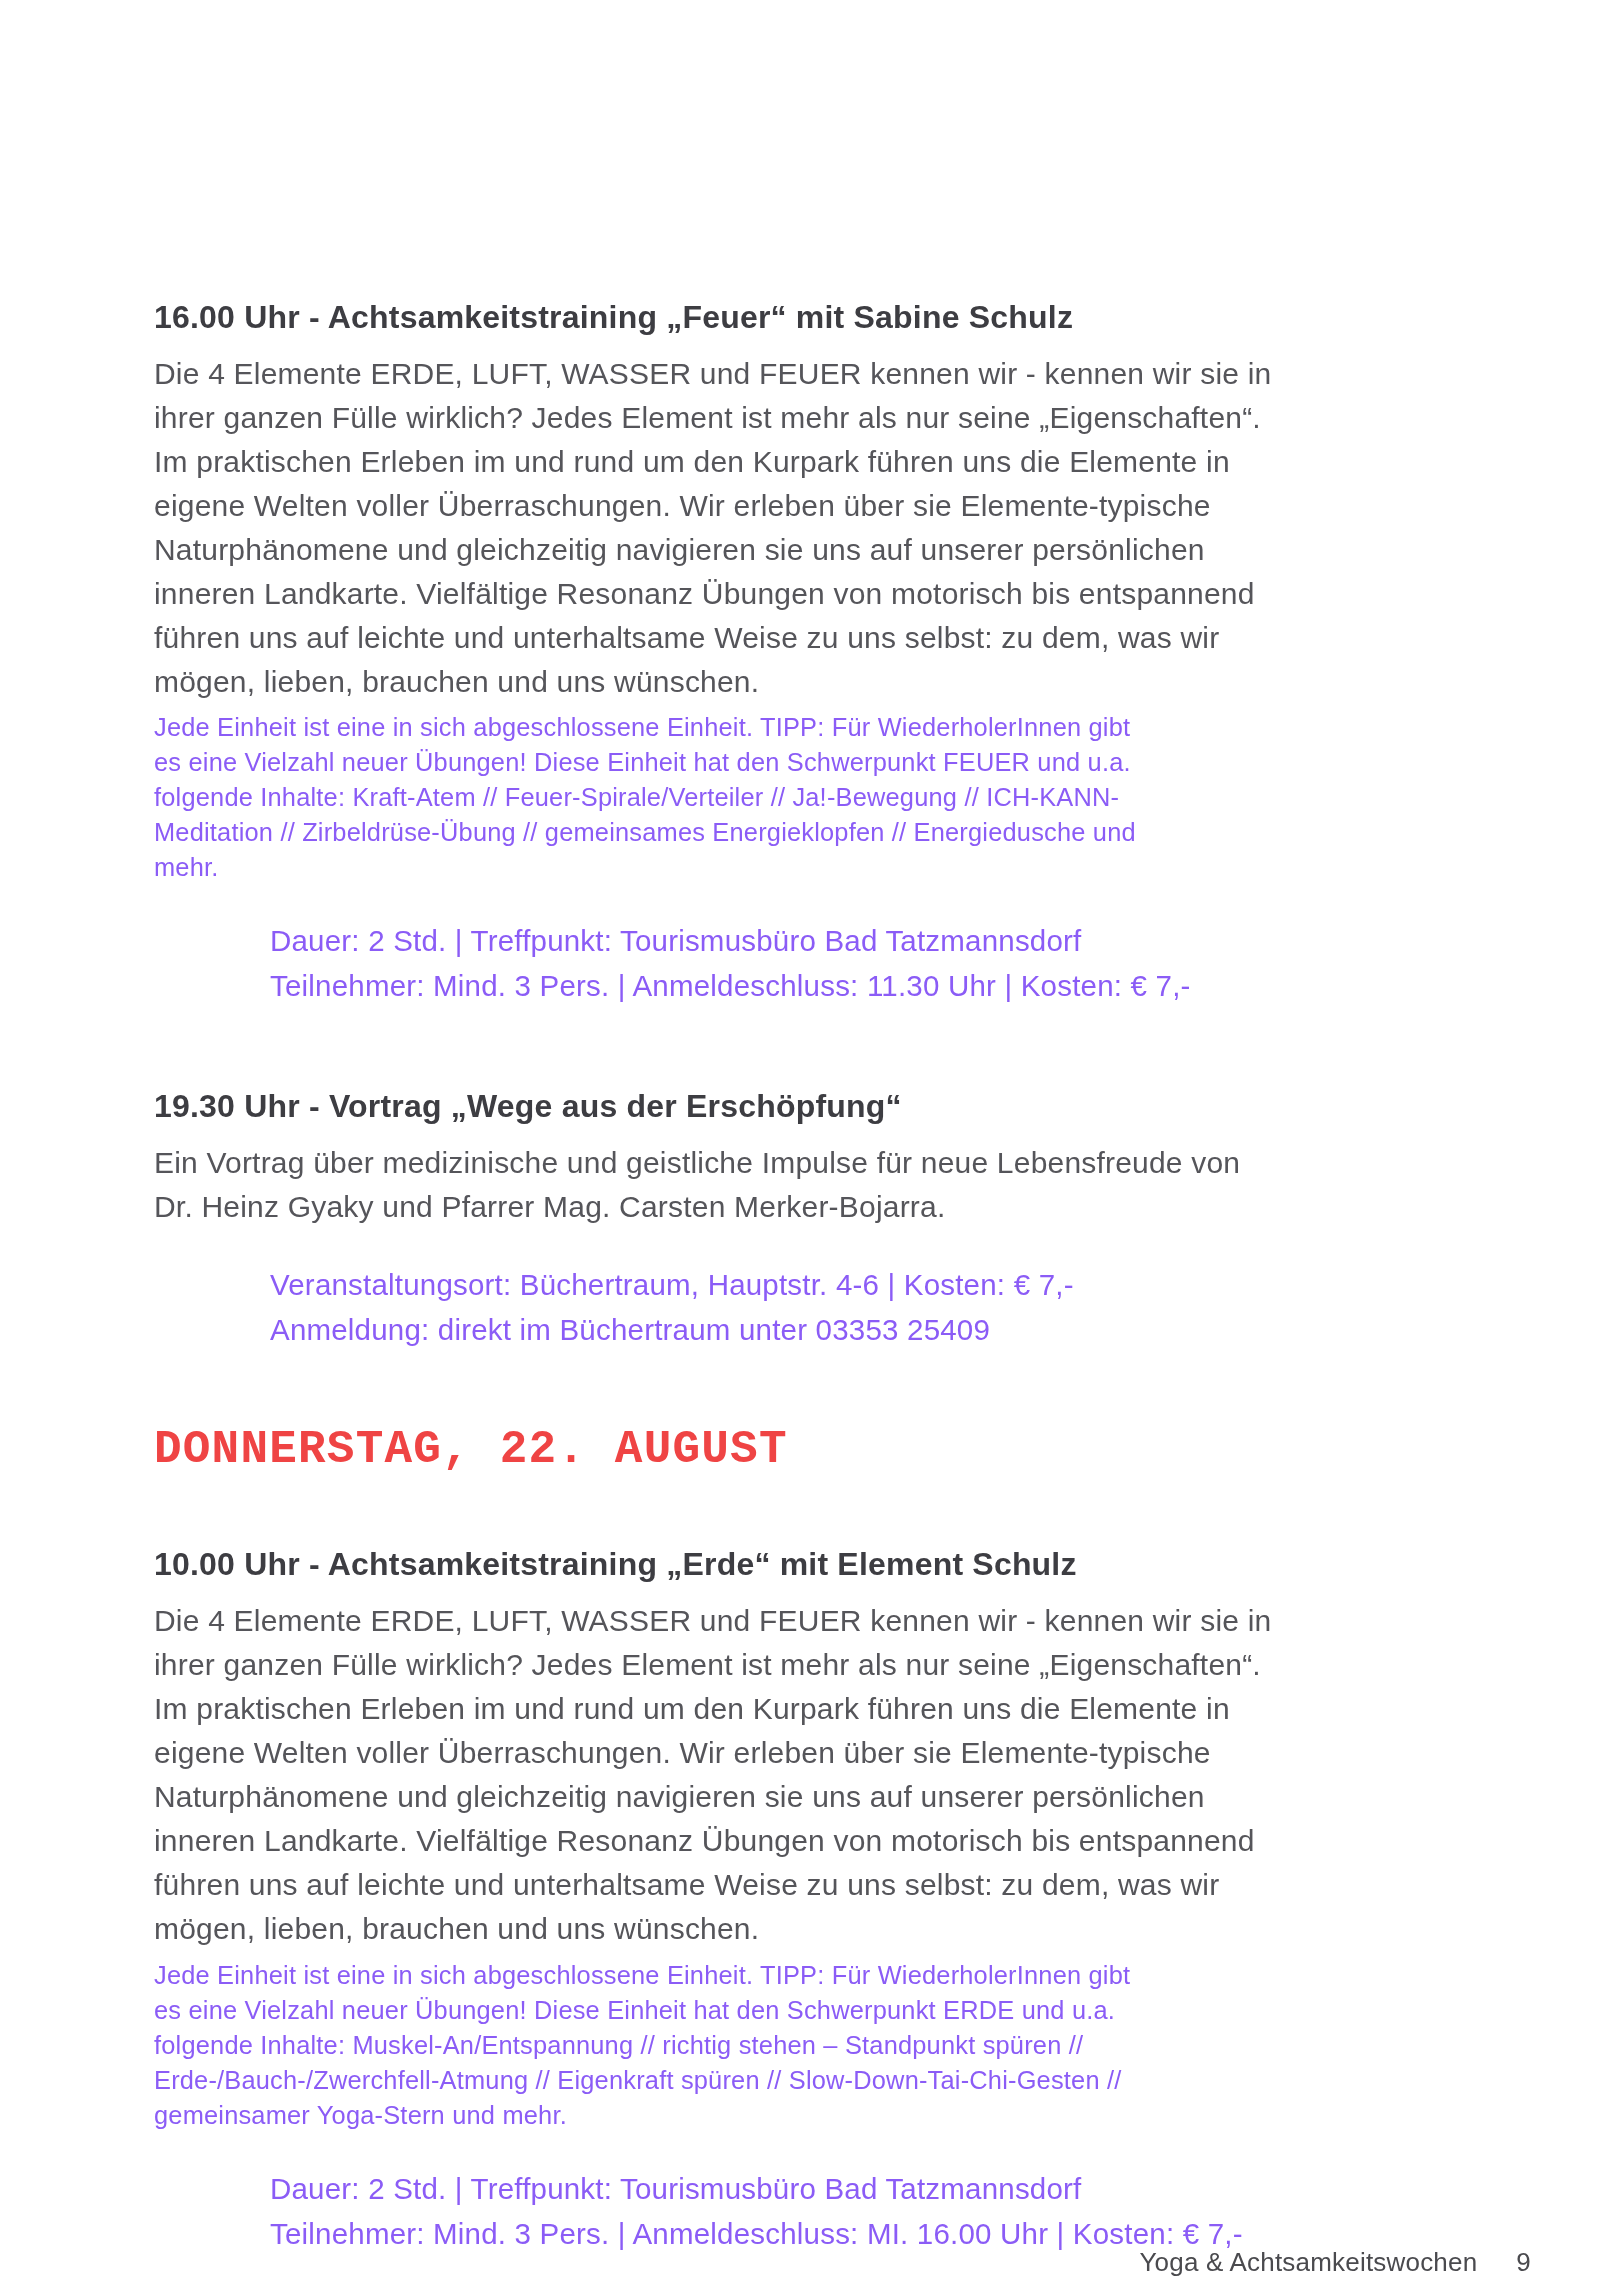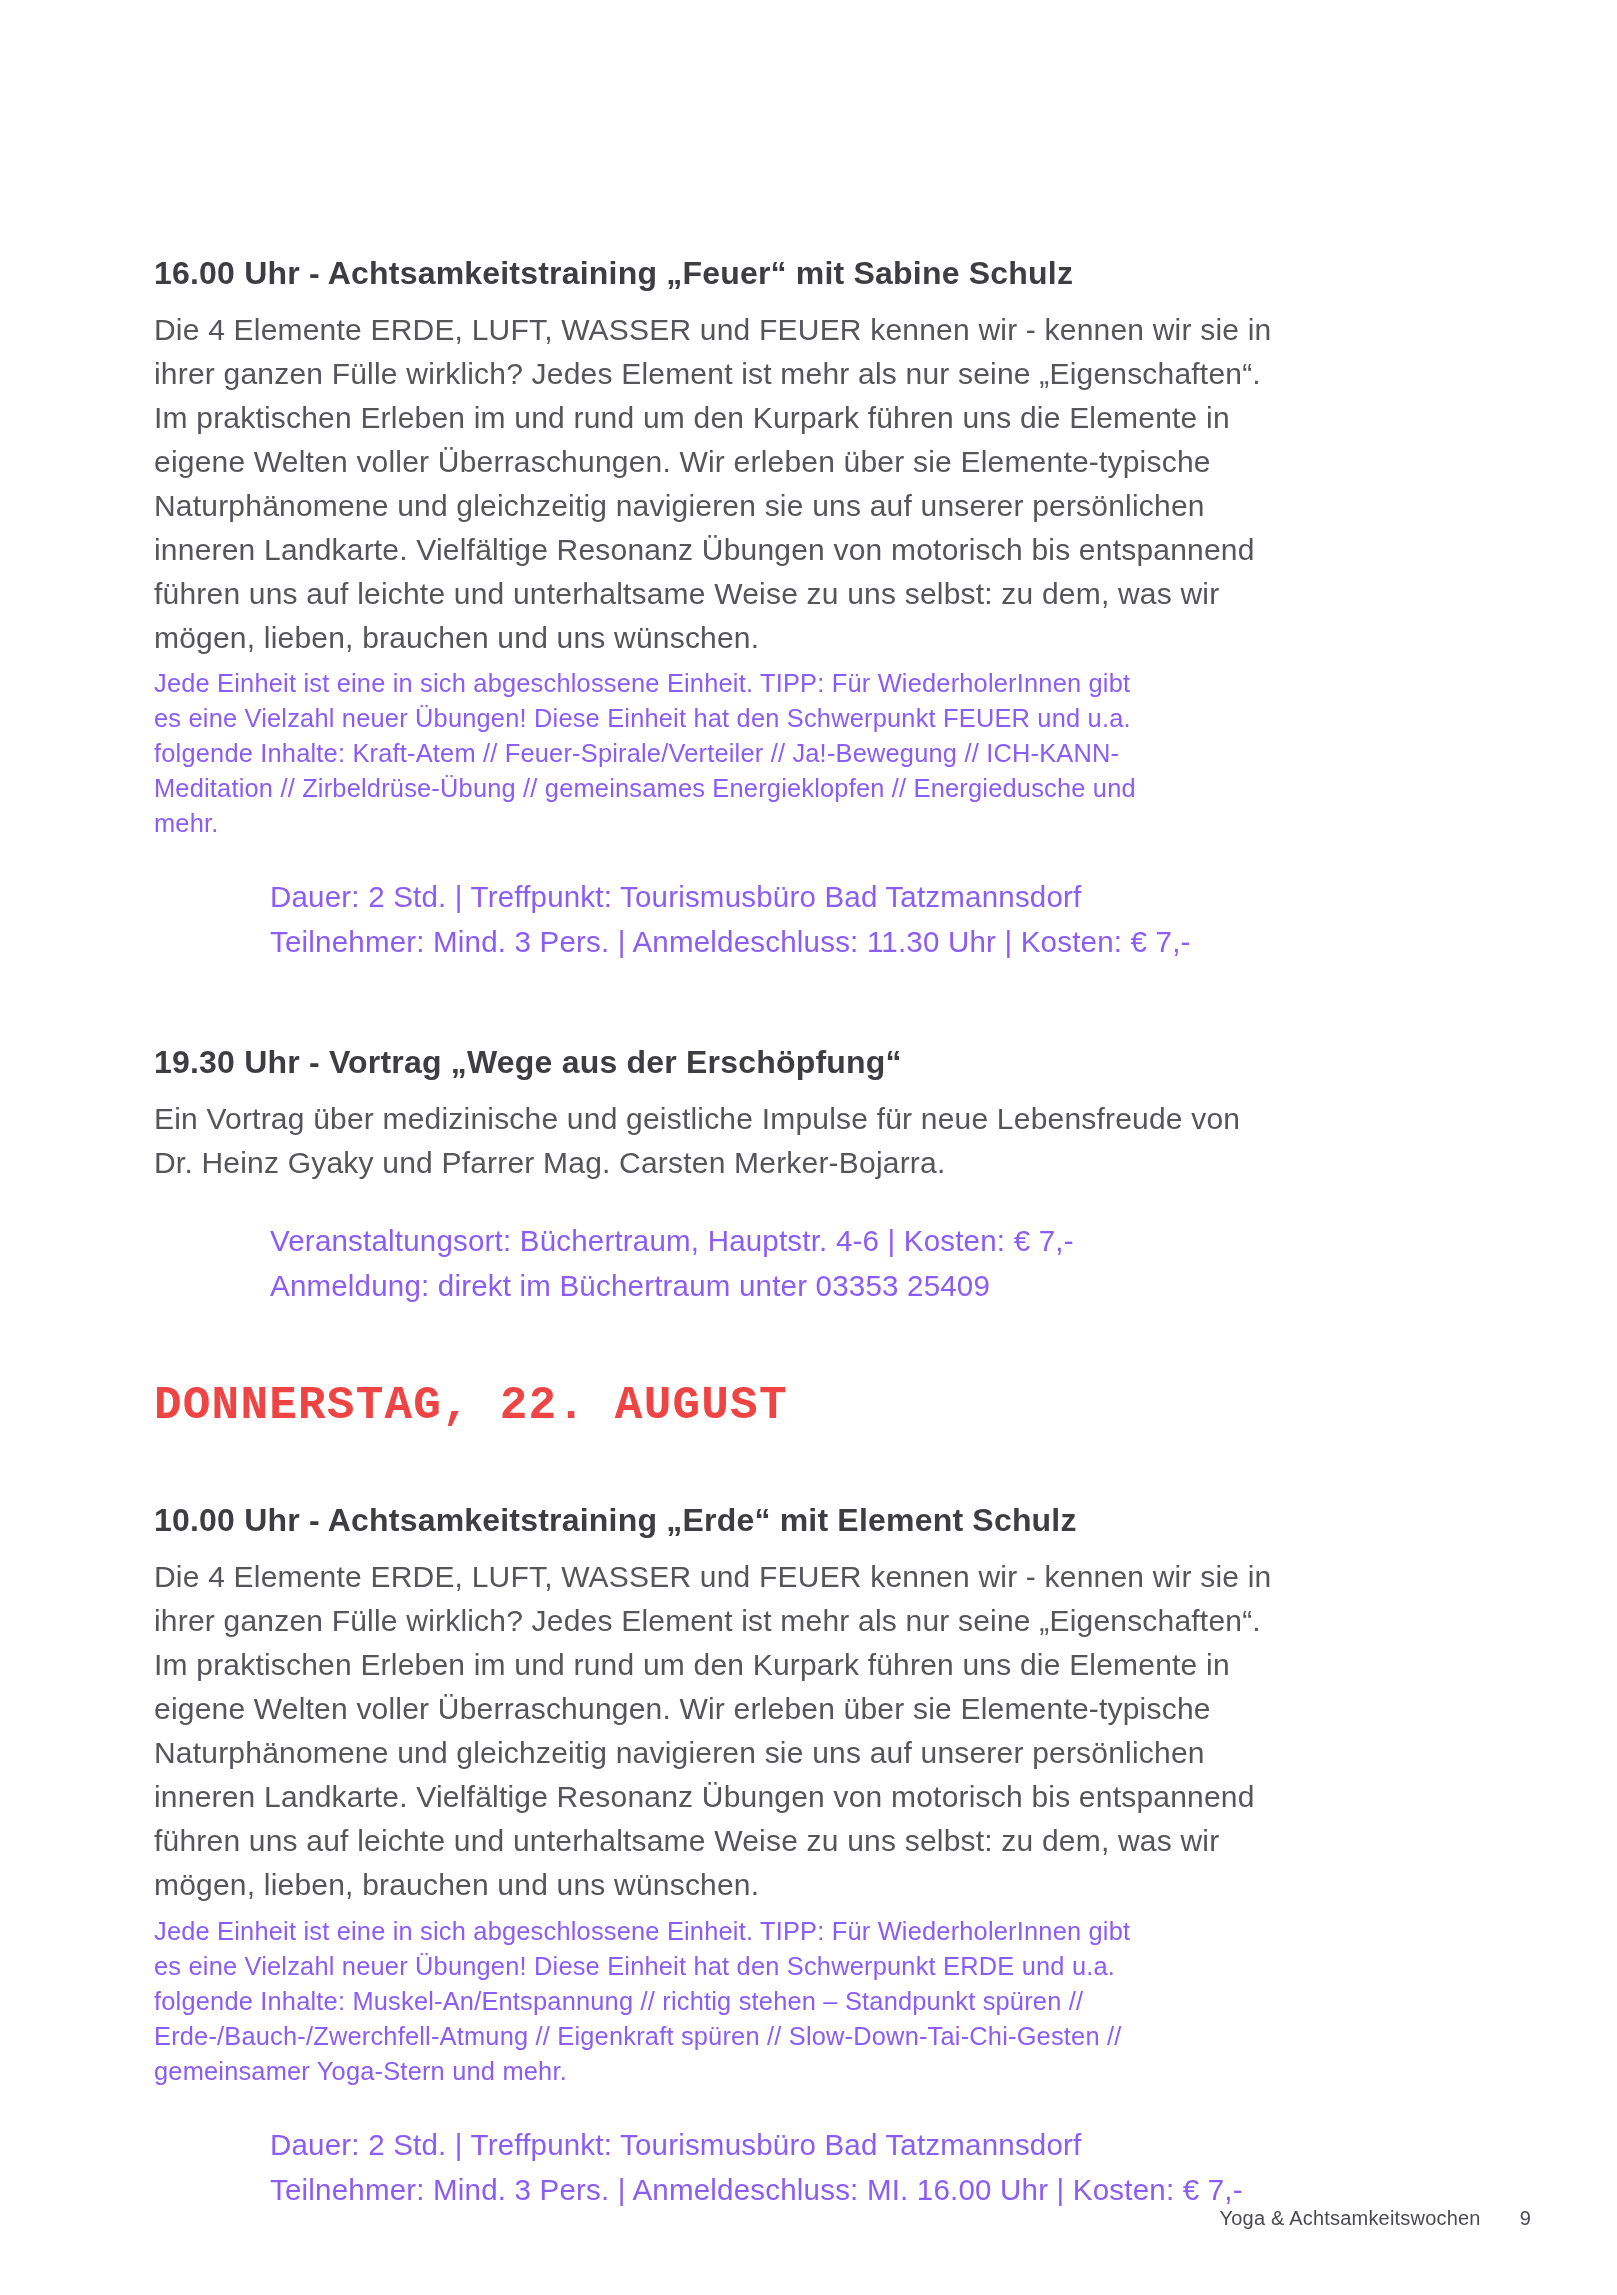--- a/index.html
+++ b/index.html
@@ -13,20 +13,21 @@
     position: relative;
     overflow: hidden;
     font-family: "Liberation Sans", sans-serif;
   }
   .page {
     position: absolute;
     inset: 0;
     box-sizing: border-box;
     padding: 254px 246px 0 154px;
     background: #ffffff;
+    margin-top: 44px;
   }
   .event { margin: 0; }
   .event-title {
     margin: 0 0 14.8px 0;
     font-size: 32px;
     line-height: 39px;
     font-weight: 700;
     color: #3d3d42;
     letter-spacing: 0.2px;
     white-space: pre-line;
@@ -71,21 +72,21 @@
     font-family: Liberation Mono, monospace;
   }
   .event-erde { margin-top: 69px; }
   .page-footer {
     position: absolute;
     top: 2202px;
     right: 87px;
     display: flex;
     align-items: flex-start;
     gap: 39px;
-    font-size: 20px;
+    font-size: 26px;
     line-height: 33px;
     color: #4a4a4e;
     letter-spacing: 0.2px;
   }
 </style>
 </head>
 <body>
 
 <div class="page">
 

